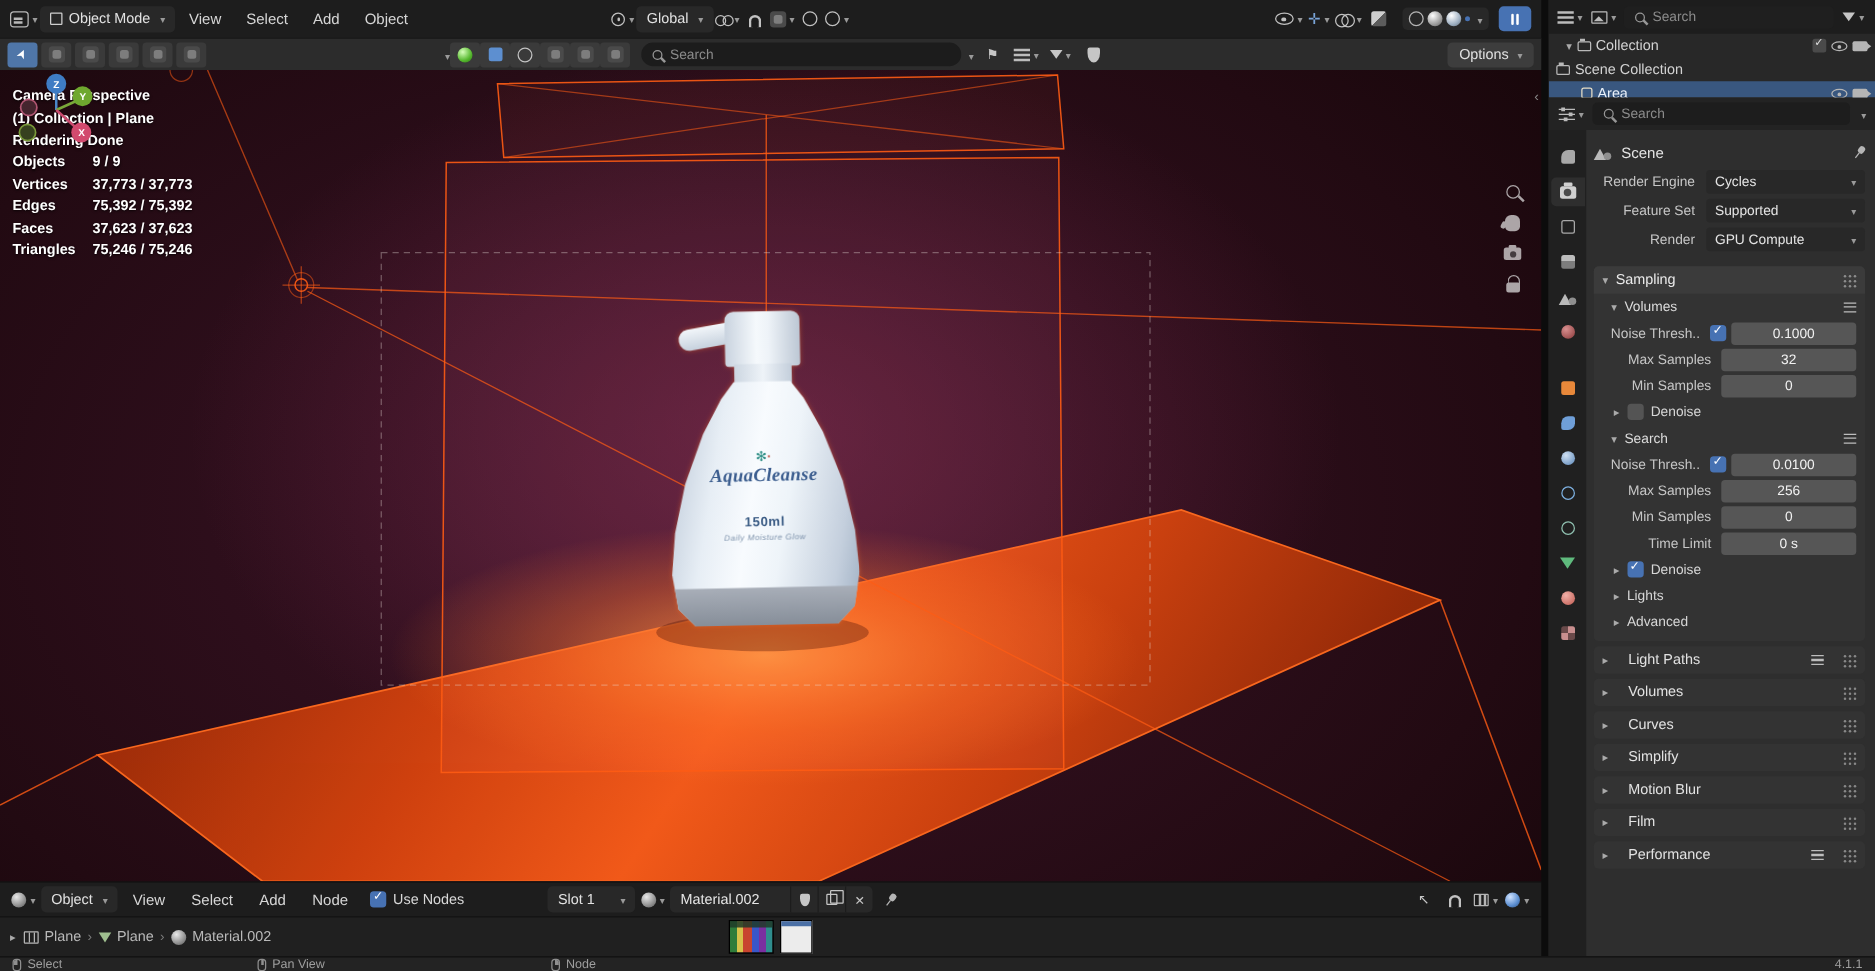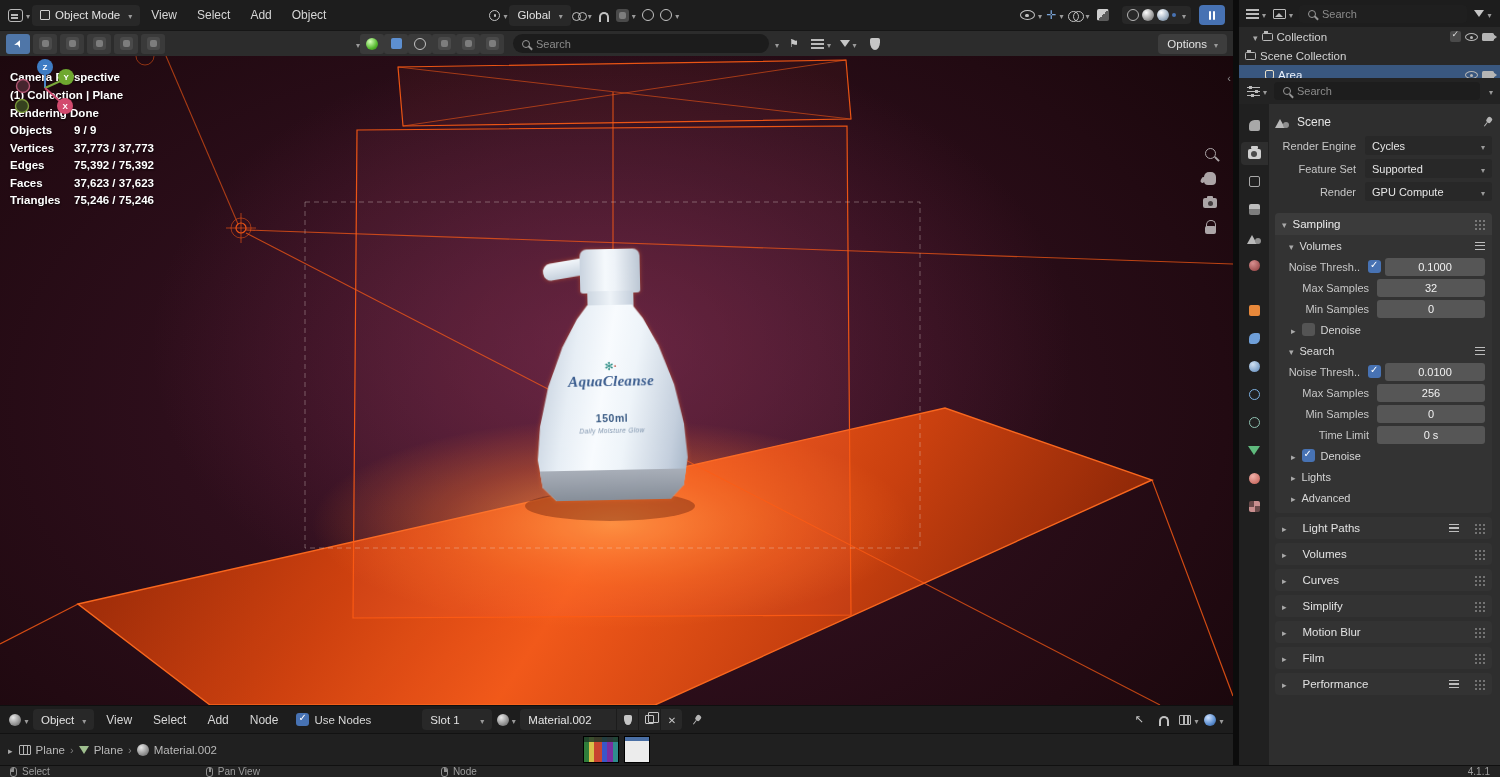--- a/index.html
+++ b/index.html
@@ -469,21 +469,21 @@
         <span class="chev"></span>
       </div>
     <div class="menu-item">View</div>
     <div class="menu-item">Select</div>
     <div class="menu-item">Add</div>
     <div class="menu-item">Node</div>
     <div class="row" style="gap:5px;margin-left:6px">
       <span class="cb on"></span>
       <span style="font-size:11.5px">Use Nodes</span>
     </div>
-    <div class="btn-dd" style="margin-left:48px;min-width:70px">
+    <div class="btn-dd" style="margin-left:64px;min-width:70px">
         <span>Slot 1</span>
         <span class="sp"></span>
         <span class="chev"></span>
       </div>
     <div class="gbtn">
         <span class="sphere-ico"></span>
         <span class="chev"></span>
       </div>
     <div class="mat-widget">
       <span class="mname">Material.002</span>

